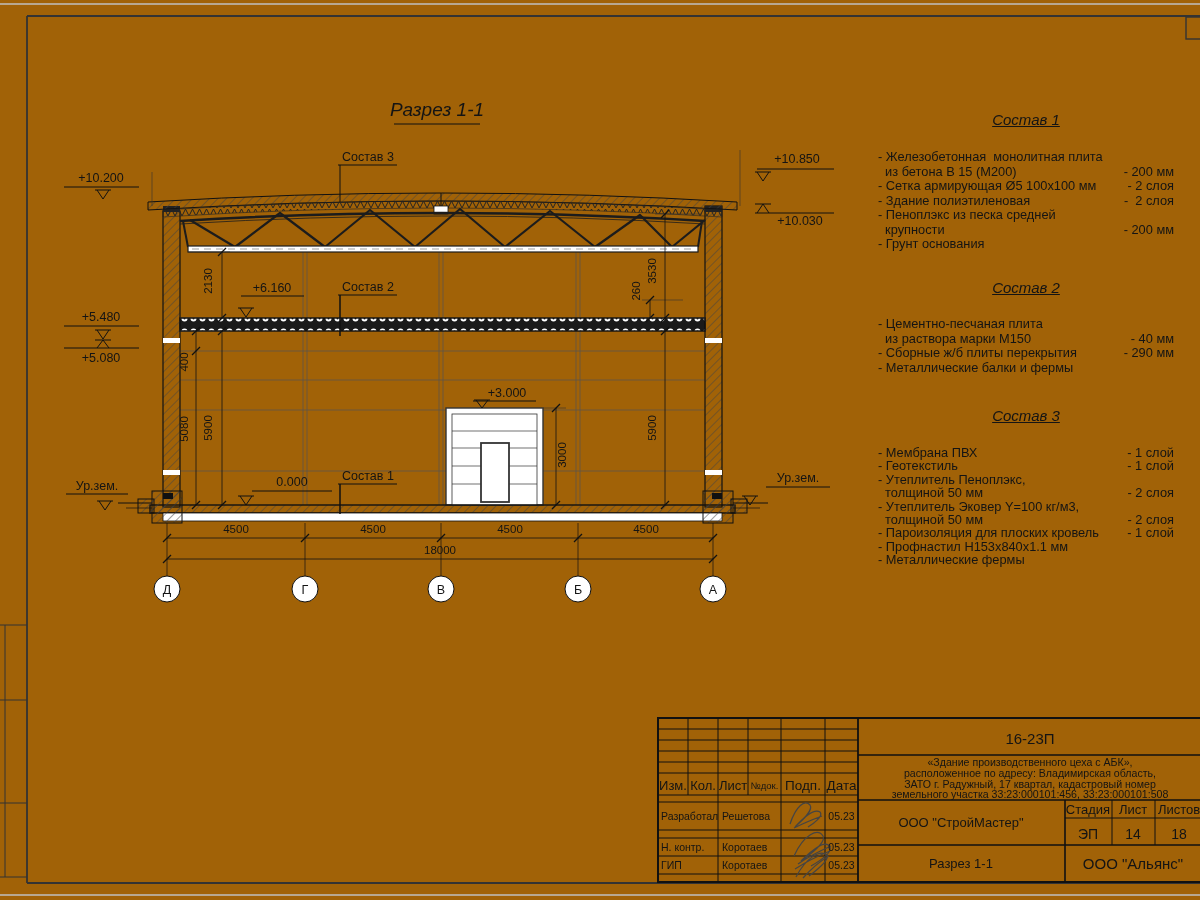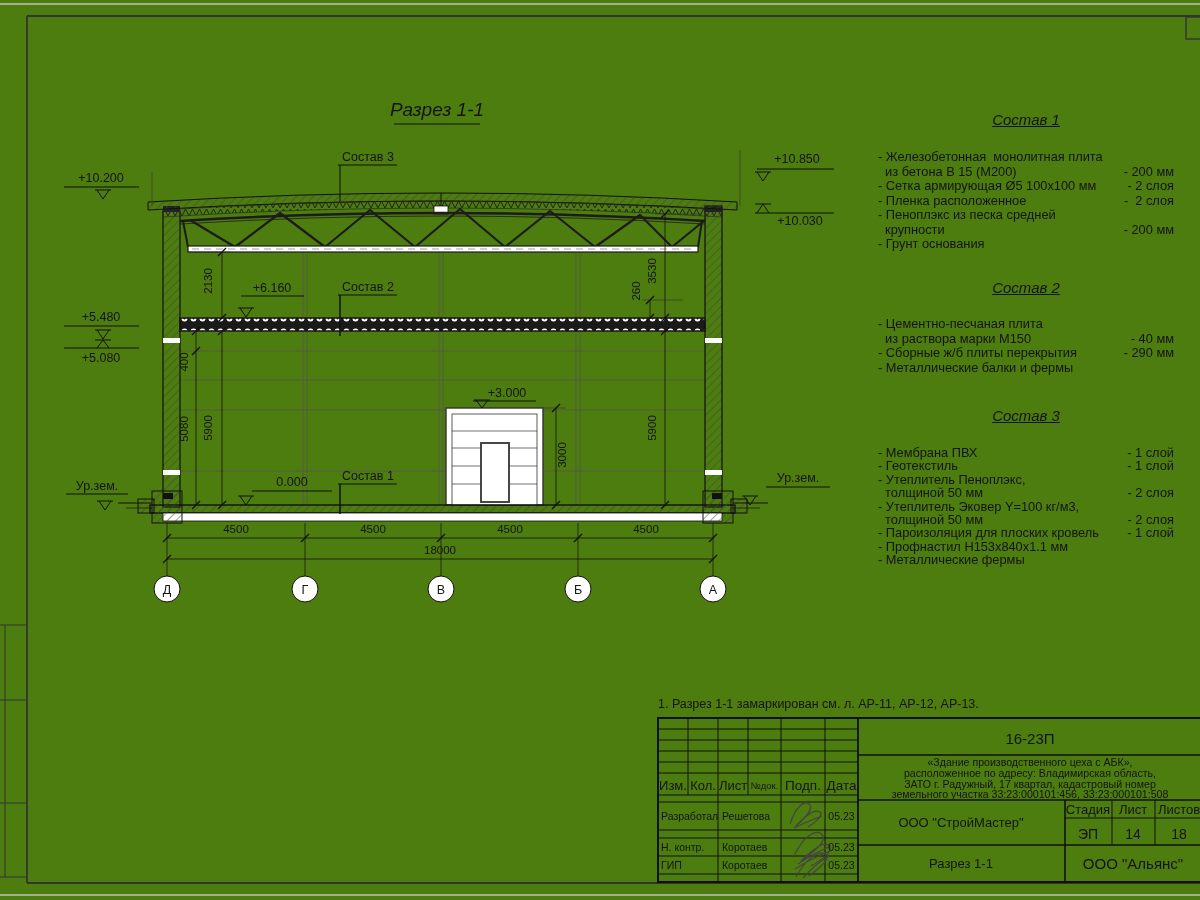--- a/index.html
+++ b/index.html
@@ -1,16 +1,16 @@
 <!DOCTYPE html>
 <html><head>
 <meta charset="utf-8">
 <style>
   html,body{margin:0;padding:0;background:#fff;}
-  #sheet{position:relative;width:1200px;height:900px;background:#4d7c0f;overflow:hidden;
+  #sheet{position:relative;width:1200px;height:900px;background:#a16207;overflow:hidden;
          font-family:"Liberation Sans",sans-serif;color:#141414;}
   svg{position:absolute;left:0;top:0;}
   svg text{font-family:"Liberation Sans",sans-serif;fill:#141414;}
   .t10{font-size:10.6px;} .t105{font-size:10.5px;} .t115{font-size:11.5px;}
   .t12{font-size:12.5px;} .t13{font-size:13px;} .t135{font-size:13.5px;}
   .t14{font-size:14px;} .t15{font-size:15px;} .t95{font-size:9.5px;}
   .it{font-style:italic;}
   .comp{position:absolute;left:878px;width:296px;}
   .ct{text-align:center;font-style:italic;text-decoration:underline;font-size:15px;height:18px;line-height:18px;}
   .crow{display:flex;justify-content:space-between;font-size:12.8px;}
@@ -399,21 +399,21 @@
       </div>
   <div class="crow">
         <span class="cl">  из бетона В 15 (М200)</span>
         <span class="cr">- 200 мм</span>
       </div>
   <div class="crow">
         <span class="cl">- Сетка армирующая Ø5 100х100 мм</span>
         <span class="cr">- 2 слоя</span>
       </div>
   <div class="crow">
-        <span class="cl">- Пленка расположенное</span>
+        <span class="cl">- Здание полиэтиленовая</span>
         <span class="cr">-  2 слоя</span>
       </div>
   <div class="crow">
         <span class="cl">- Пеноплэкс из песка средней</span>
         <span class="cr"></span>
       </div>
   <div class="crow">
         <span class="cl">  крупности</span>
         <span class="cr">- 200 мм</span>
       </div>
@@ -476,15 +476,14 @@
   <div class="crow">
         <span class="cl">- Профнастил Н153х840х1.1 мм</span>
         <span class="cr"></span>
       </div>
   <div class="crow">
         <span class="cl">- Металлические фермы</span>
         <span class="cr"></span>
       </div>
 </div>
 
-<div class="note">1. Разрез 1-1 замаркирован см. л. АР-11, АР-12, АР-13.</div>
 
 </div>
 
 </body></html>

